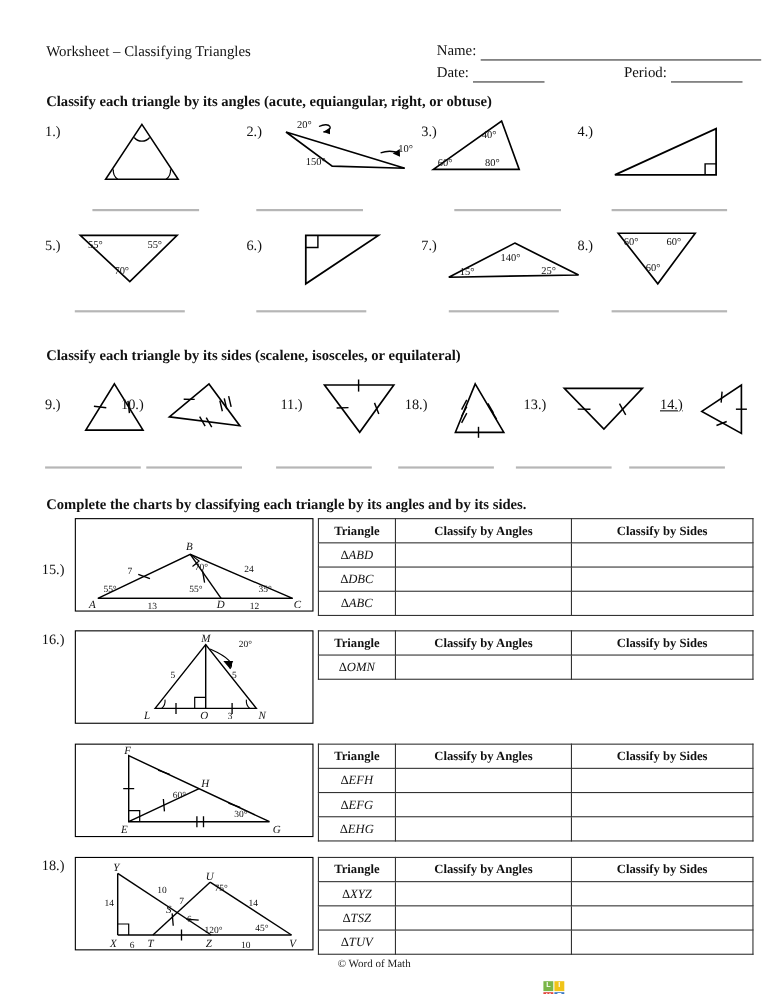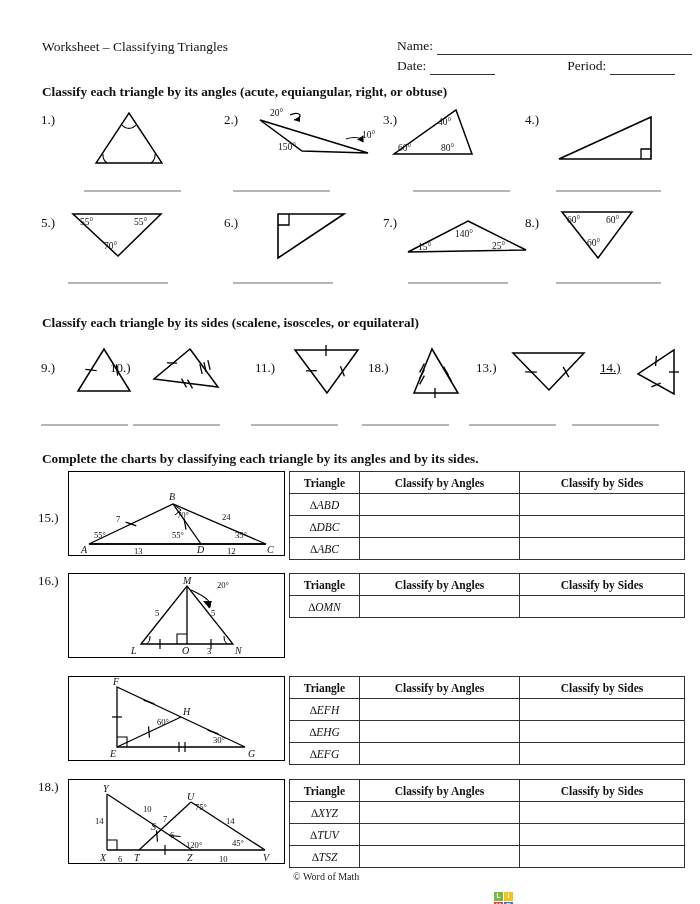--- a/index.html
+++ b/index.html
@@ -52,21 +52,21 @@
     vertical-align:middle;
     font-family:"Liberation Serif", serif;
   }
   table.cls th { font-weight:bold; }
   table.cls td.tri { font-style:italic;margin-top:39px; }
   .col-tri  { width:70px; }
   .col-ang  { width:160px; }
   .col-side { width:165px; }
 
   
-  .copy { position:absolute; left:293px; top:871px; font-size:10px; color:#222; }
+  .copy { position:absolute; left:307px; top:871px; font-size:10px; color:#222; }
   .lw { position:absolute; left:494px; top:869px; display:flex; align-items:center; }
   .lw-sq { display:grid; grid-template-columns:9px 9px; grid-template-rows:9px 9px; gap:1px; margin-right:3px; }
   .lw-sq div { font-family:"Liberation Sans", sans-serif; font-size:6.5px; font-weight:bold; color:#fff;
                display:flex; align-items:center; justify-content:center; line-height:1; }
   .lw-word { font-family:"Liberation Sans", sans-serif; font-weight:bold; font-size:20px;
              letter-spacing:-0.6px; color:#1b3d6d;margin-top:41px; }
 </style>
 </head>
 <body>
 
@@ -368,26 +368,26 @@
       <th class="col-tri">Triangle</th>
       <th class="col-ang">Classify by Angles</th>
       <th class="col-side">Classify by Sides</th>
     </tr>
     <tr>
       <td class="tri">∆EFH</td>
       <td></td>
       <td></td>
     </tr>
     <tr>
+      <td class="tri">∆EFG</td>
+      <td></td>
+      <td></td>
+    </tr>
+    <tr>
       <td class="tri">∆EHG</td>
-      <td></td>
-      <td></td>
-    </tr>
-    <tr>
-      <td class="tri">∆EFG</td>
       <td></td>
       <td></td>
     </tr>
   </tbody>
     </table>
 
   <div class="pnum" style="left:38px; top:779px;">18.)</div>
   <div class="diagbox" style="left:68px; top:779px; width:217px; height:85px;">
     <svg width="215" height="83" viewBox="0 0 215 83">
       <line x1="38" y1="70" x2="38" y2="14" stroke="#000" stroke-width="1.3"></line>
@@ -424,26 +424,26 @@
       <th class="col-tri">Triangle</th>
       <th class="col-ang">Classify by Angles</th>
       <th class="col-side">Classify by Sides</th>
     </tr>
     <tr>
       <td class="tri">∆XYZ</td>
       <td></td>
       <td></td>
     </tr>
     <tr>
+      <td class="tri">∆TSZ</td>
+      <td></td>
+      <td></td>
+    </tr>
+    <tr>
       <td class="tri">∆TUV</td>
-      <td></td>
-      <td></td>
-    </tr>
-    <tr>
-      <td class="tri">∆TSZ</td>
       <td></td>
       <td></td>
     </tr>
   </tbody>
     </table>
 
   <div class="copy">© Word of Math</div>
   <div class="lw">
     <div class="lw-sq">
       <div style="background: rgb(122, 182, 72);">L</div>

